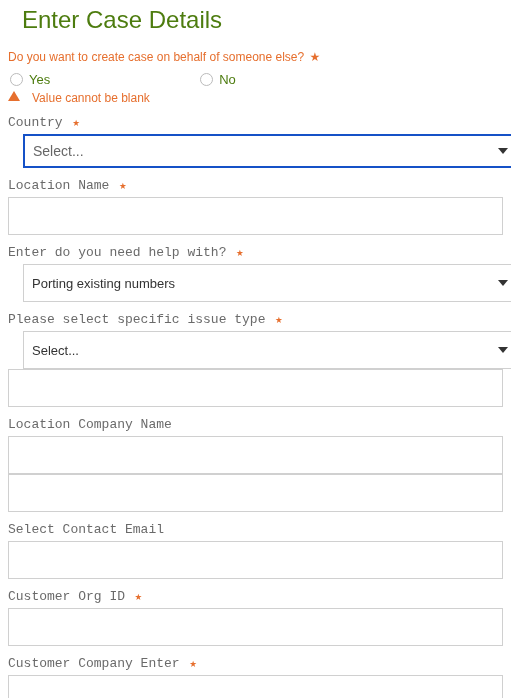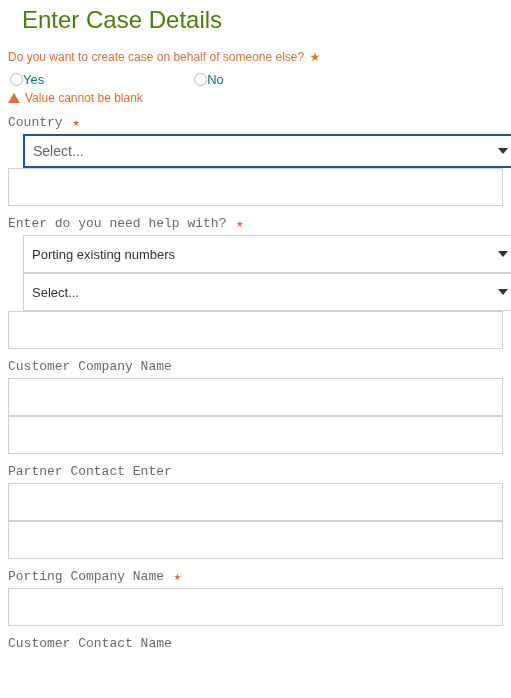--- a/index.html
+++ b/index.html
@@ -32,34 +32,35 @@
     margin-left: 2px;
   }
   .radio-row {
     display: flex;
     gap: 150px;
     margin: 6px 0 4px 2px;
   }
   .radio-opt {
     display: flex;
     align-items: center;
-    color: #0f766e;
+    gap: 6px;
+    color: #4d7c0f;
     font-size: 13px;
   }
   .radio-circle {
     width: 13px;
     height: 13px;
     border: 1px solid #bbb;
     border-radius: 50%;
     background: #fff;
   }
   .error-row {
     display: flex;
-    align-items: center;
-    gap: 5px;
+    align-items: flex-start;
+    gap: 12px;
     color: #e66f2e;
     font-size: 12px;
     margin: 4px 0 10px 0;
   }
   .warn-icon {
     width: 0;
     height: 0;
     border-left: 6px solid transparent;
     border-right: 6px solid transparent;
     border-bottom: 10px solid #e66f2e;
@@ -144,66 +145,78 @@
     <span class="req-star">★</span>
   </div>
   <div class="select-wrap">
     <select class="select-input select-country">
       <option>Select...</option>
     </select>
     <span class="select-caret"></span>
   </div>
 
   
+  <div class="field-label">
+    <span>Location Name</span>
+    <span class="req-star">★</span>
+  </div>
   <input type="text" class="text-input" value="" style="">
 
   
   <div class="field-label">
     <span>Enter do you need help with?</span>
     <span class="req-star">★</span>
   </div>
   <div class="select-wrap">
     <select class="select-input">
       <option>Porting existing numbers</option>
     </select>
     <span class="select-caret"></span>
   </div>
 
   
+  <div class="field-label">
+    <span>Please select specific issue type</span>
+    <span class="req-star">★</span>
+  </div>
   <div class="select-wrap">
     <select class="select-input">
       <option>Select...</option>
     </select>
     <span class="select-caret"></span>
   </div>
 
   
   <input type="text" class="text-input" value="" style="">
 
   
   <div class="field-label">
-    <span>Customer Company Name</span>
-  </div>
-  <input type="text" class="text-input" value="" style="">
-
-  
-  <input type="text" class="text-input" value="" style="">
-
-  
-  <div class="field-label">
-    <span>Partner Contact Enter</span>
-  </div>
-  <input type="text" class="text-input" value="" style="">
-
-  
-  <input type="text" class="text-input" value="" style="">
-
-  
-  <div class="field-label">
-    <span>Porting Company Name</span>
+    <span>Location Company Name</span>
+  </div>
+  <input type="text" class="text-input" value="" style="">
+
+  
+  <input type="text" class="text-input" value="" style="">
+
+  
+  <div class="field-label">
+    <span>Select Contact Email</span>
+  </div>
+  <input type="text" class="text-input" value="" style="">
+
+  
+  <div class="field-label">
+    <span>Customer Org ID</span>
+    <span class="req-star">★</span>
+  </div>
+  <input type="text" class="text-input" value="" style="">
+
+  
+  <div class="field-label">
+    <span>Customer Company Enter</span>
     <span class="req-star">★</span>
   </div>
   <input type="text" class="text-input" value="" style="">
 
   
   <div class="field-label">
     <span>Customer Contact Name</span>
     
   </div>
   

